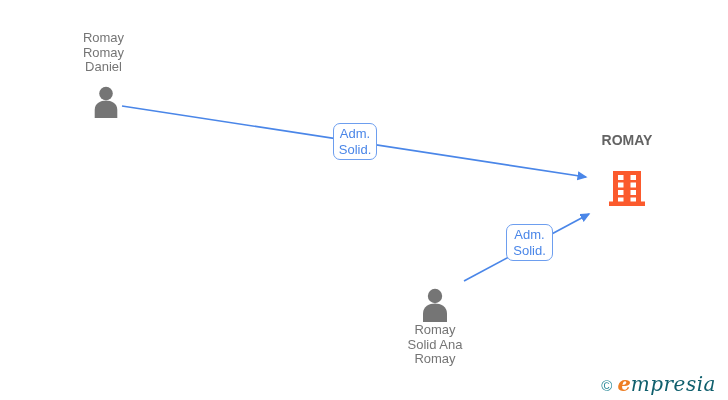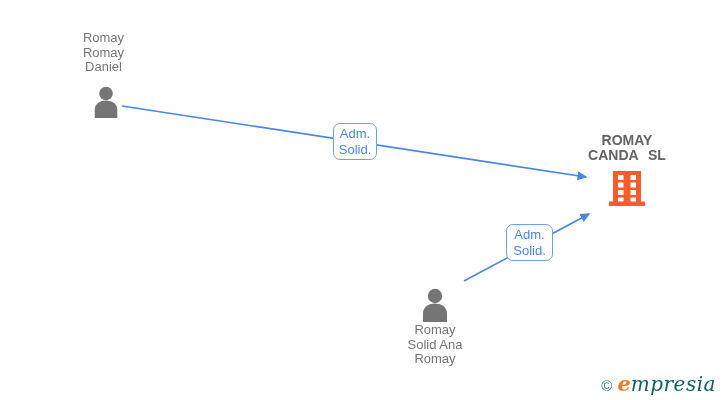--- a/index.html
+++ b/index.html
@@ -107,21 +107,20 @@
     <span>Solid.</span>
   </div>
 
   <div class="abs edge-label" style="left:506px; top:224px; width:47px; height:37px;">
     <span>Adm.</span>
     <span>Solid.</span>
   </div>
 
   <div class="abs company-label" style="left:552px; top:133px; width:150px;">
     <span class="line1">ROMAY</span>
-    <span class="line2">CANDA SL</span>
   </div>
   <div class="abs" style="left:608px; top:170px;">
     <svg class="node-icon" width="38" height="36" viewBox="0 0 38 36">
       <rect x="5" y="1" width="28" height="31" fill="#fb5a2d"></rect>
       <rect x="1" y="31.5" width="36" height="4.5" fill="#fb5a2d"></rect>
       <rect x="10" y="5" width="5.5" height="5" fill="#ffffff"></rect>
       <rect x="22.5" y="5" width="5.5" height="5" fill="#ffffff"></rect>
       <rect x="10" y="12.5" width="5.5" height="5" fill="#ffffff"></rect>
       <rect x="22.5" y="12.5" width="5.5" height="5" fill="#ffffff"></rect>
       <rect x="10" y="20" width="5.5" height="5" fill="#ffffff"></rect>

